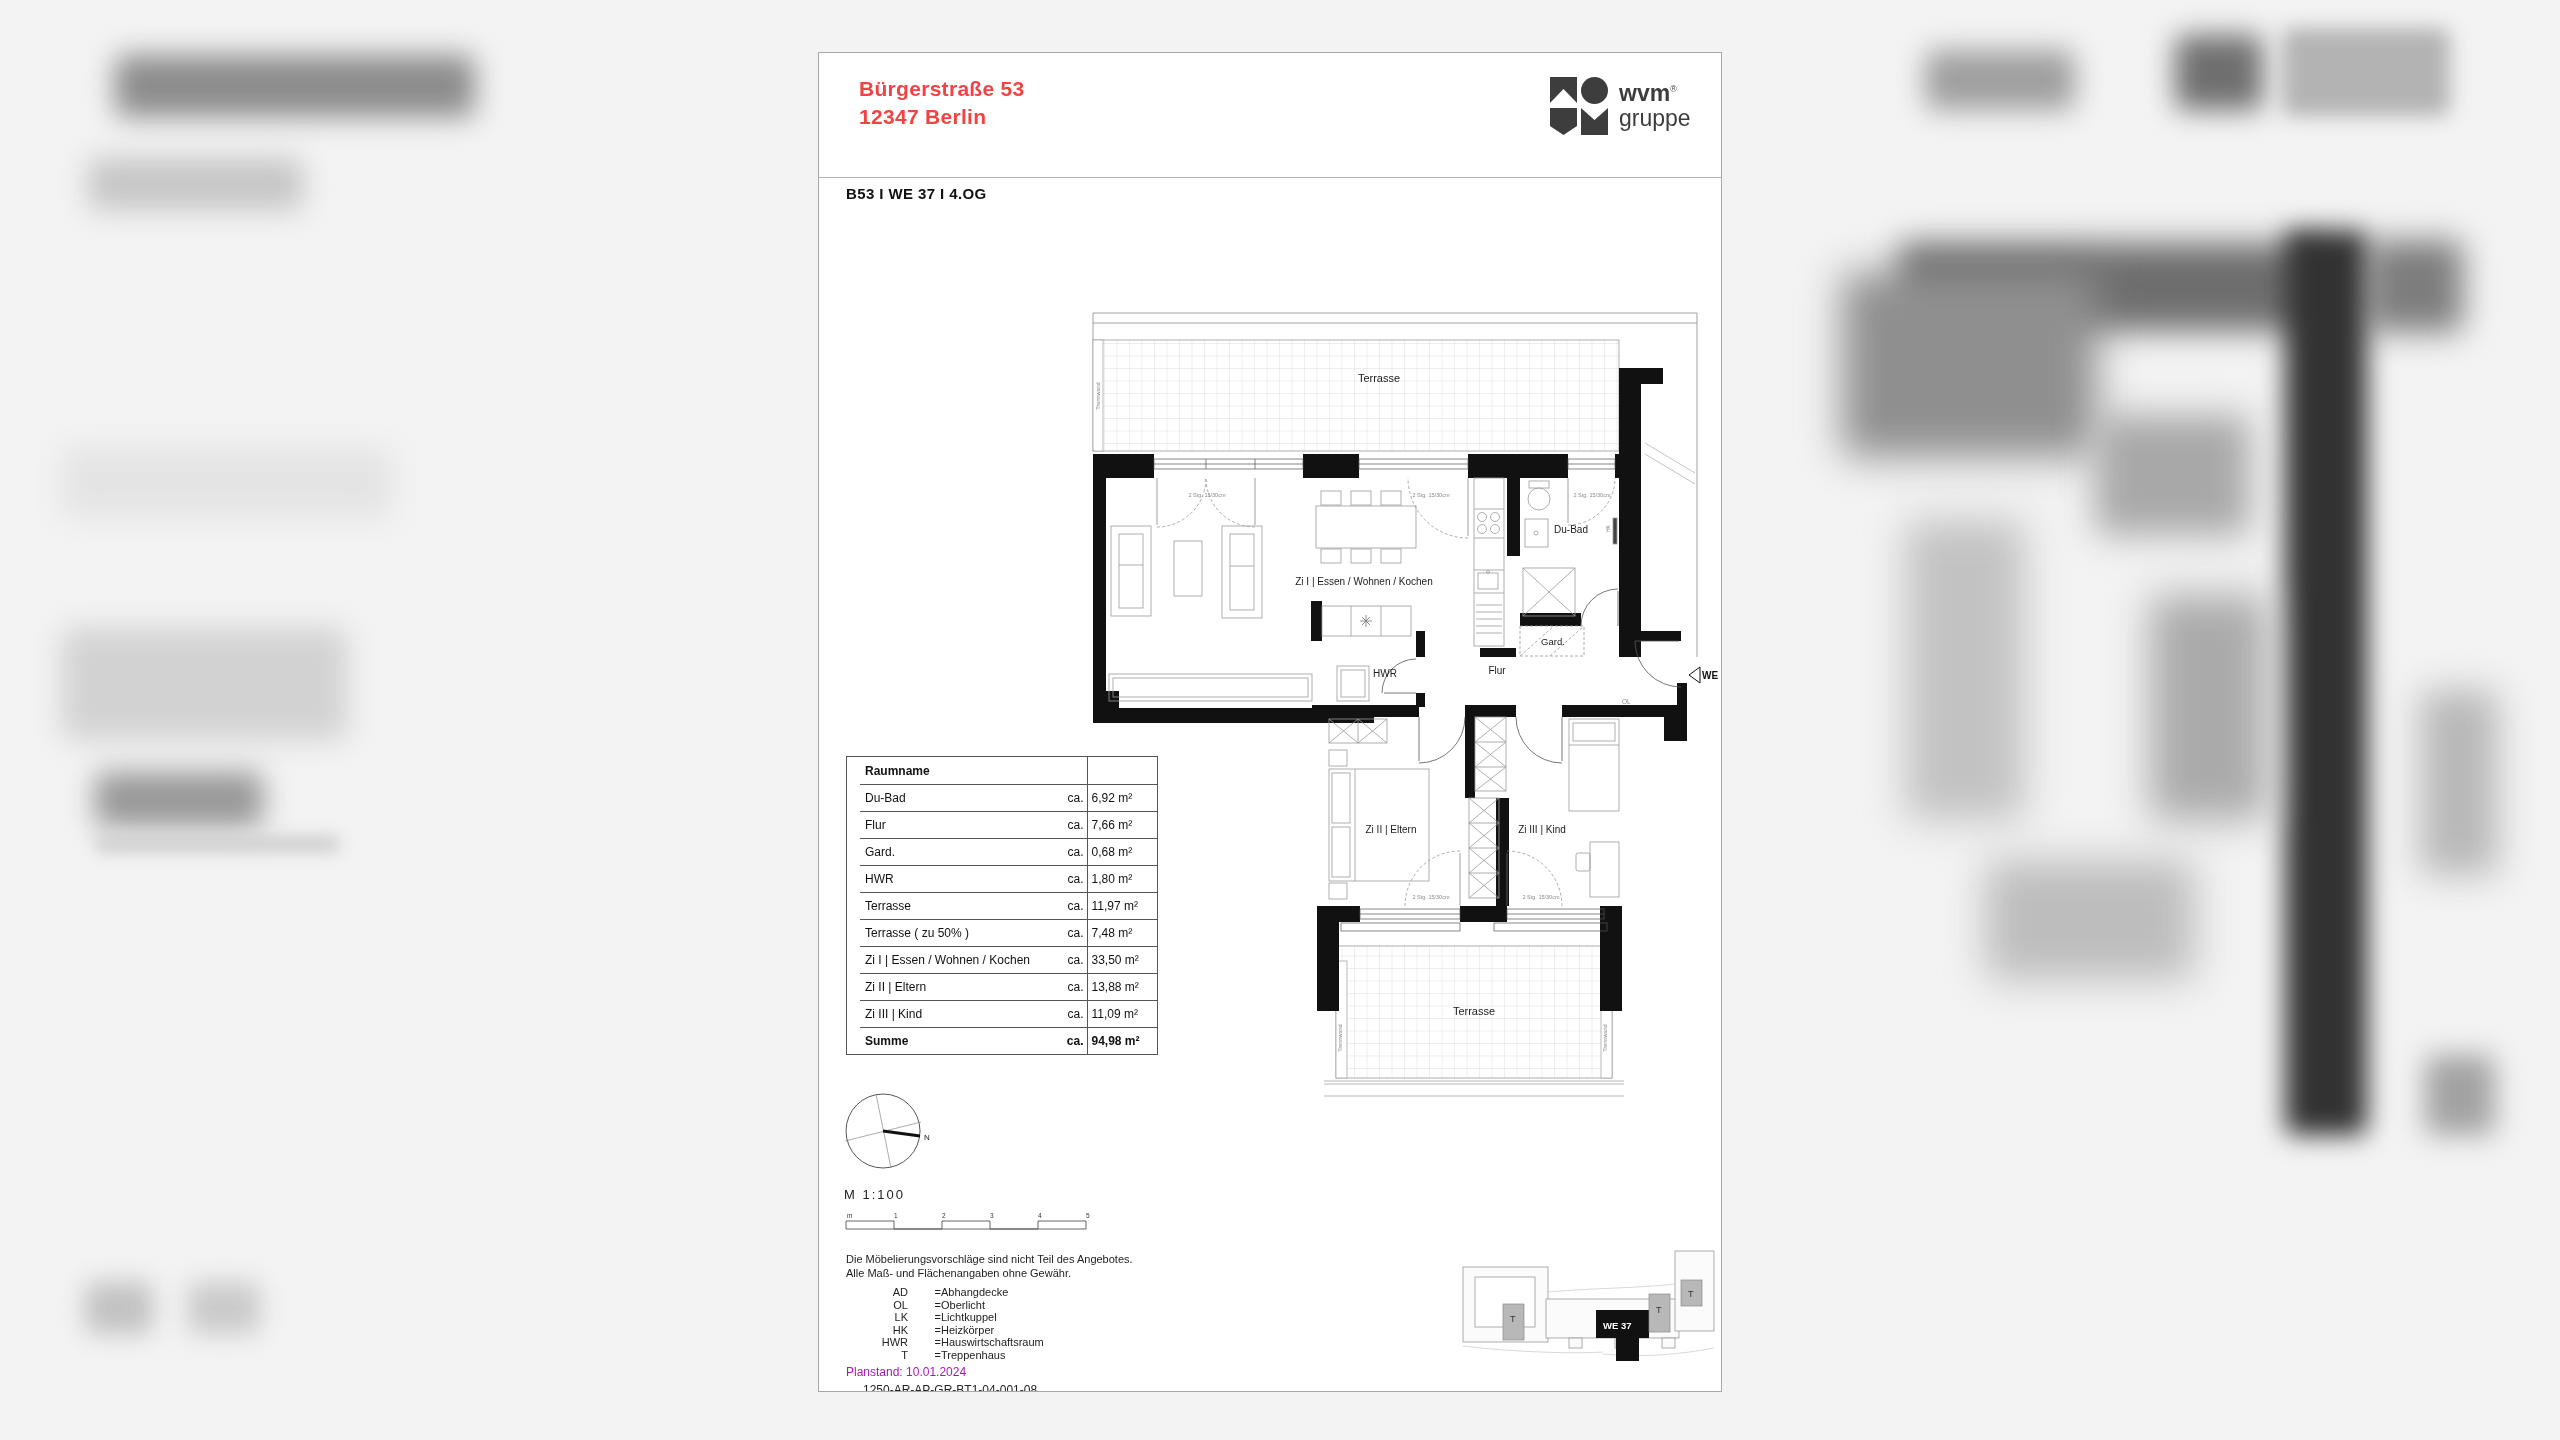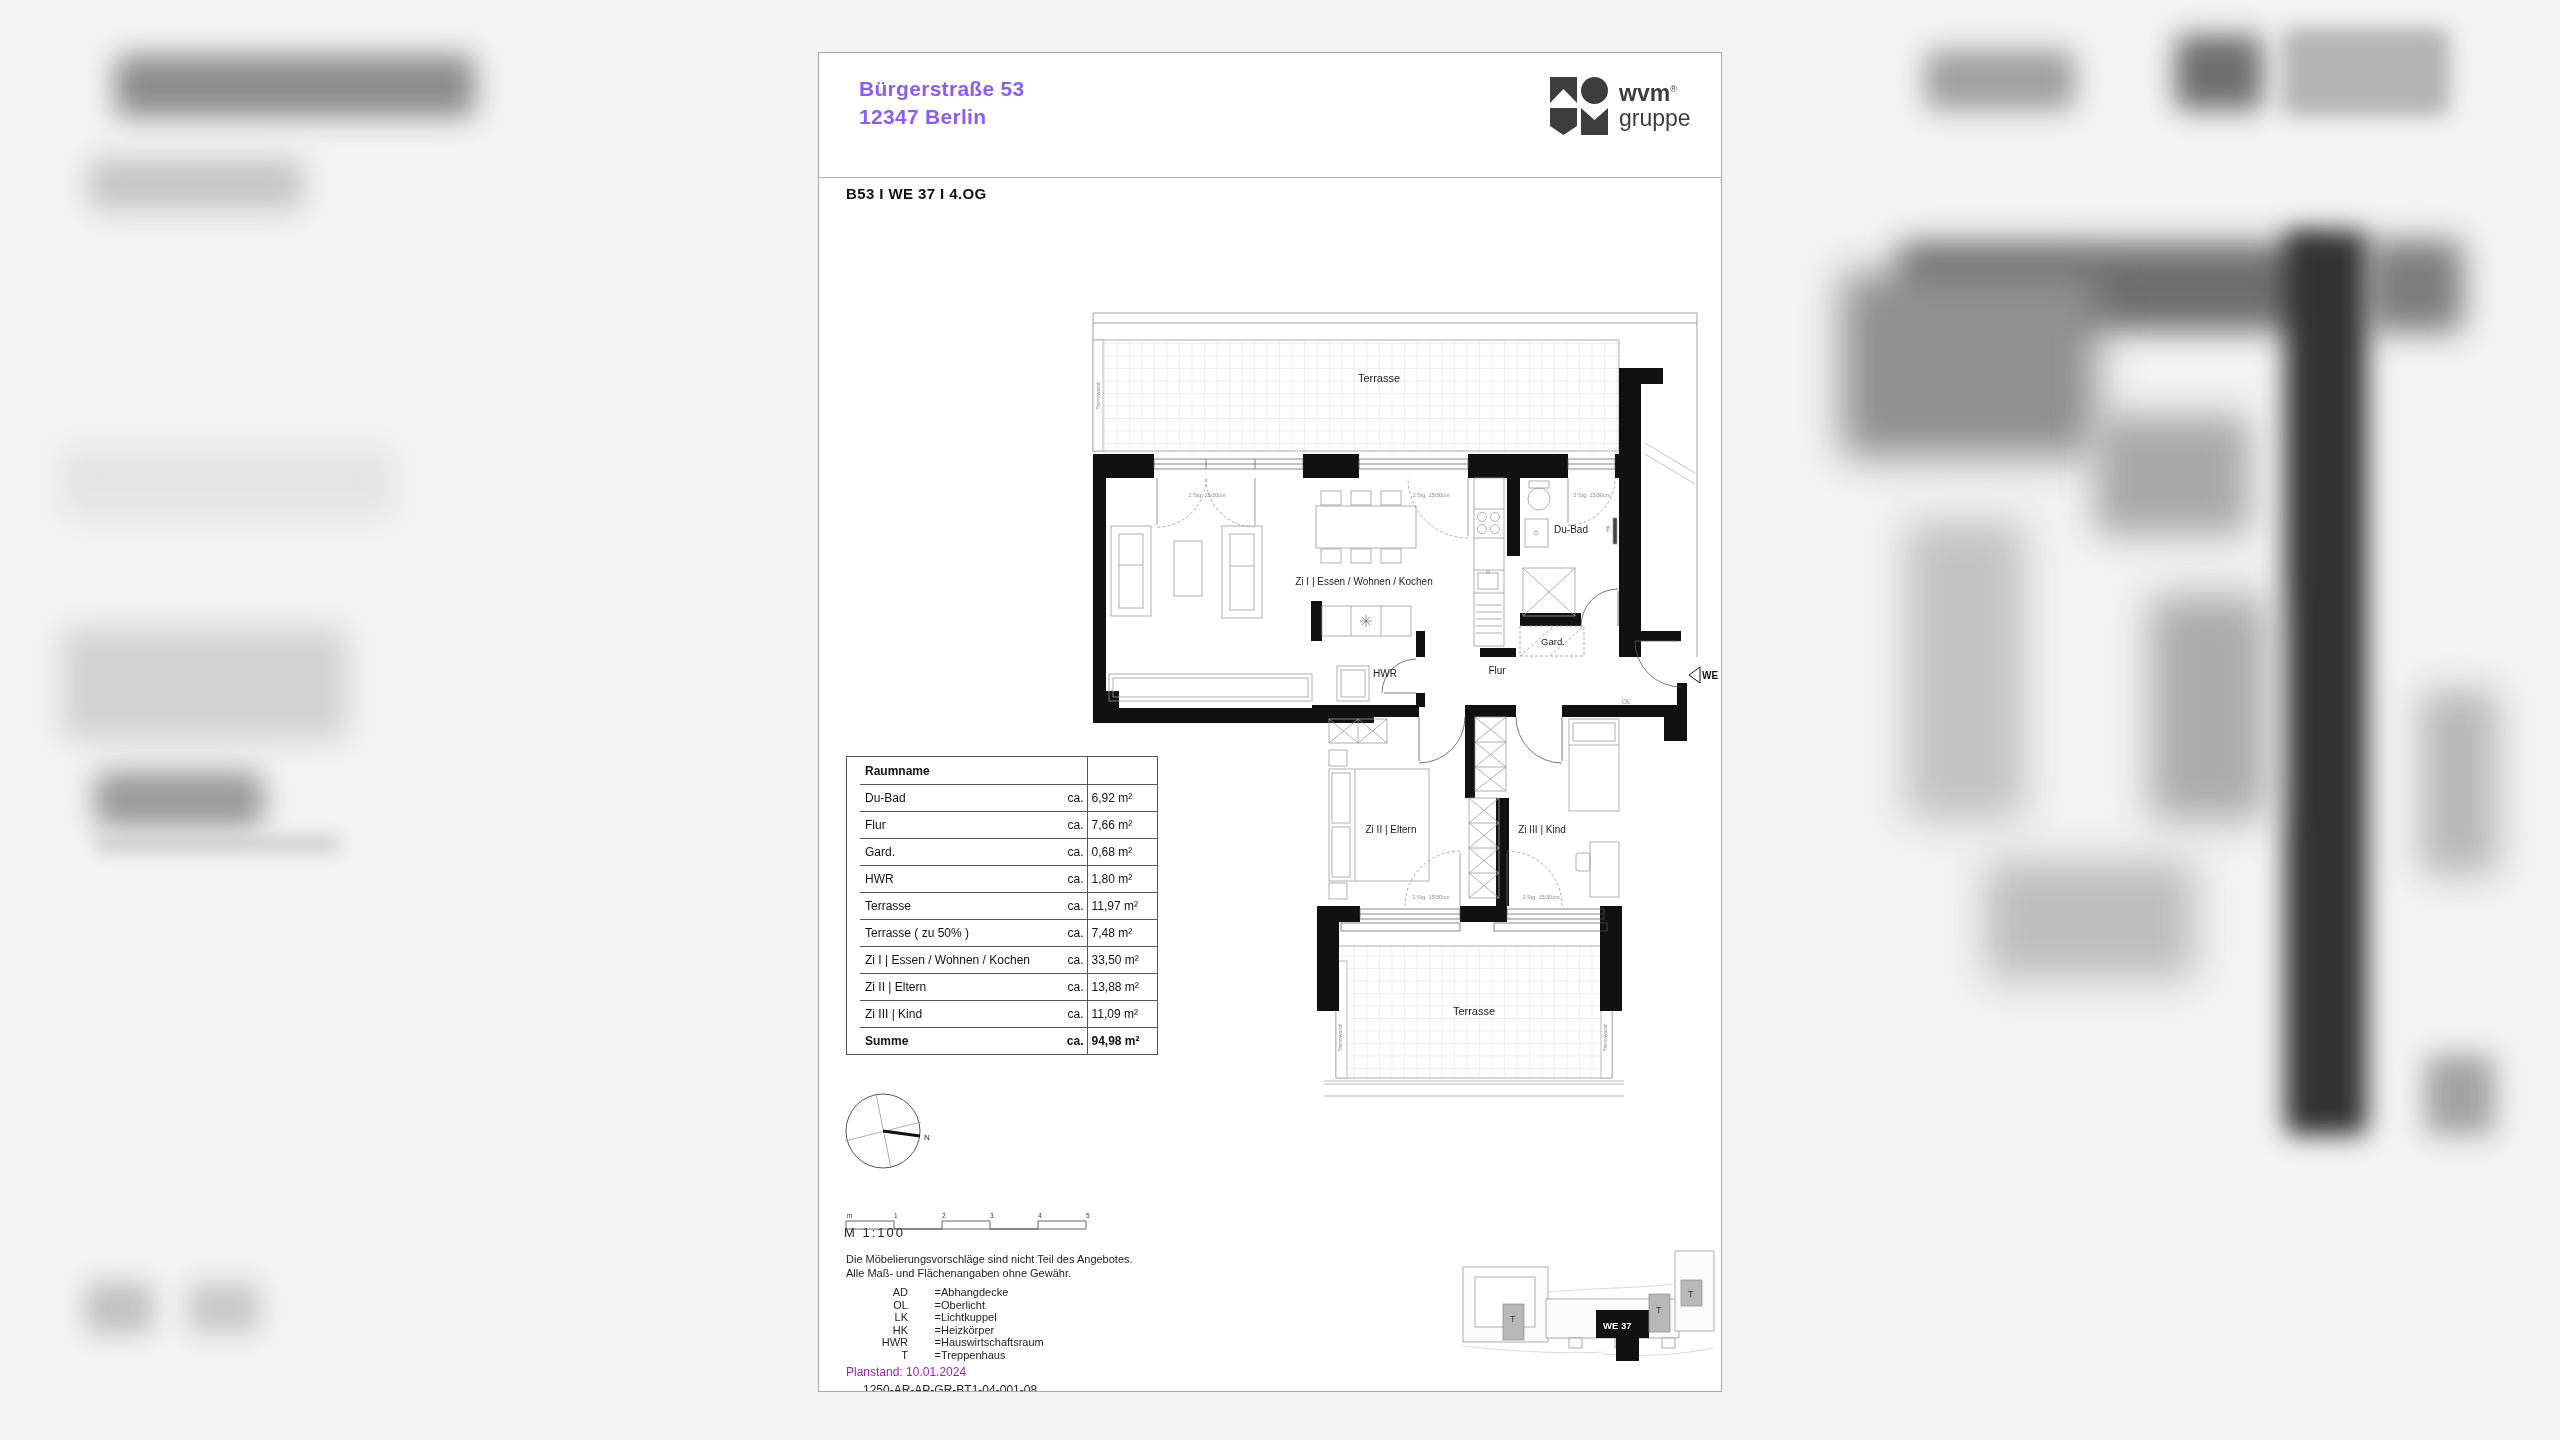--- a/index.html
+++ b/index.html
@@ -5,21 +5,21 @@
   * { margin:0; padding:0; box-sizing:border-box; }
   html,body { width:2560px; height:1440px; overflow:hidden; background:#f3f3f3;
               font-family:"Liberation Sans", sans-serif; }
   .abs { position:absolute; }
   .blur { position:absolute; filter:blur(14px); border-radius:10px; }
 
   
   .page { position:absolute; left:818px; top:52px; width:904px; height:1340px;
           background:#ffffff; border:1px solid #a8a8a8; overflow:hidden; }
   .title { position:absolute; left:40px; top:22px; font-size:21px; font-weight:bold;
-           color:#8b5cf6; line-height:28px; letter-spacing:.3px; }
+           color:#ef4444; line-height:28px; letter-spacing:.3px; }
   .logo-svg { position:absolute; left:731px; top:24px; }
   .logo-text { position:absolute; left:800px; top:24px; color:#3d3d3d; line-height:25px; }
   .logo-brand { font-size:23px; font-weight:bold;margin-top:17px; }
   .logo-reg { font-size:9px; vertical-align:9px; }
   .logo-sub { font-size:23px; font-weight:normal; display:block; margin-top:-2px;}
   .hdr-line { position:absolute; left:0; top:124px; width:100%; height:0;
               border-top:1px solid #b5b5b5; }
   .plan-code { position:absolute; left:27px; top:132px; font-size:15px; font-weight:bold;
                color:#111; letter-spacing:.4px; }
 
@@ -27,21 +27,21 @@
   .rtable { position:absolute; left:27px; top:703px; width:312px;
             border:1px solid #555; font-size:12px; color:#111;padding-left:13px; }
   .rrow { display:flex; height:27px; border-top:1px solid #555; align-items:center; }
   .rrow:first-child { border-top:none; }
   .rcol1 { width:240px; display:flex; justify-content:space-between; align-items:center;
            padding:0 4px 0 5px; height:100%; border-right:1px solid #555; }
   .rcol2 { width:72px; padding-left:3px; }
   .rhead { font-weight:bold; }
   .rsum  { font-weight:bold; }
 
-  .scale-label { position:absolute; left:25px; top:1172px; font-size:13px; color:#222;
+  .scale-label { position:absolute; left:25px; top:1134px; font-size:13px; color:#222;
                  letter-spacing:2px; }
   .notes { position:absolute; left:27px; top:1199px; font-size:11px; color:#222; line-height:14px; }
   .legend { position:absolute; left:27px; top:1233px; font-size:11px; color:#222; line-height:12.6px;text-align:right; }
   .legend .row { display:flex; }
   .legend .abbr { width:62px; }
   .legend .eq { width:33px; }
   .planstand { position:absolute; left:27px; top:1312px; font-size:12px; color:#a21caf; }
   .docnum { position:absolute; left:44px; top:1330px; font-size:12px; color:#222; }
 
   svg text { font-family:"Liberation Sans", sans-serif; }

